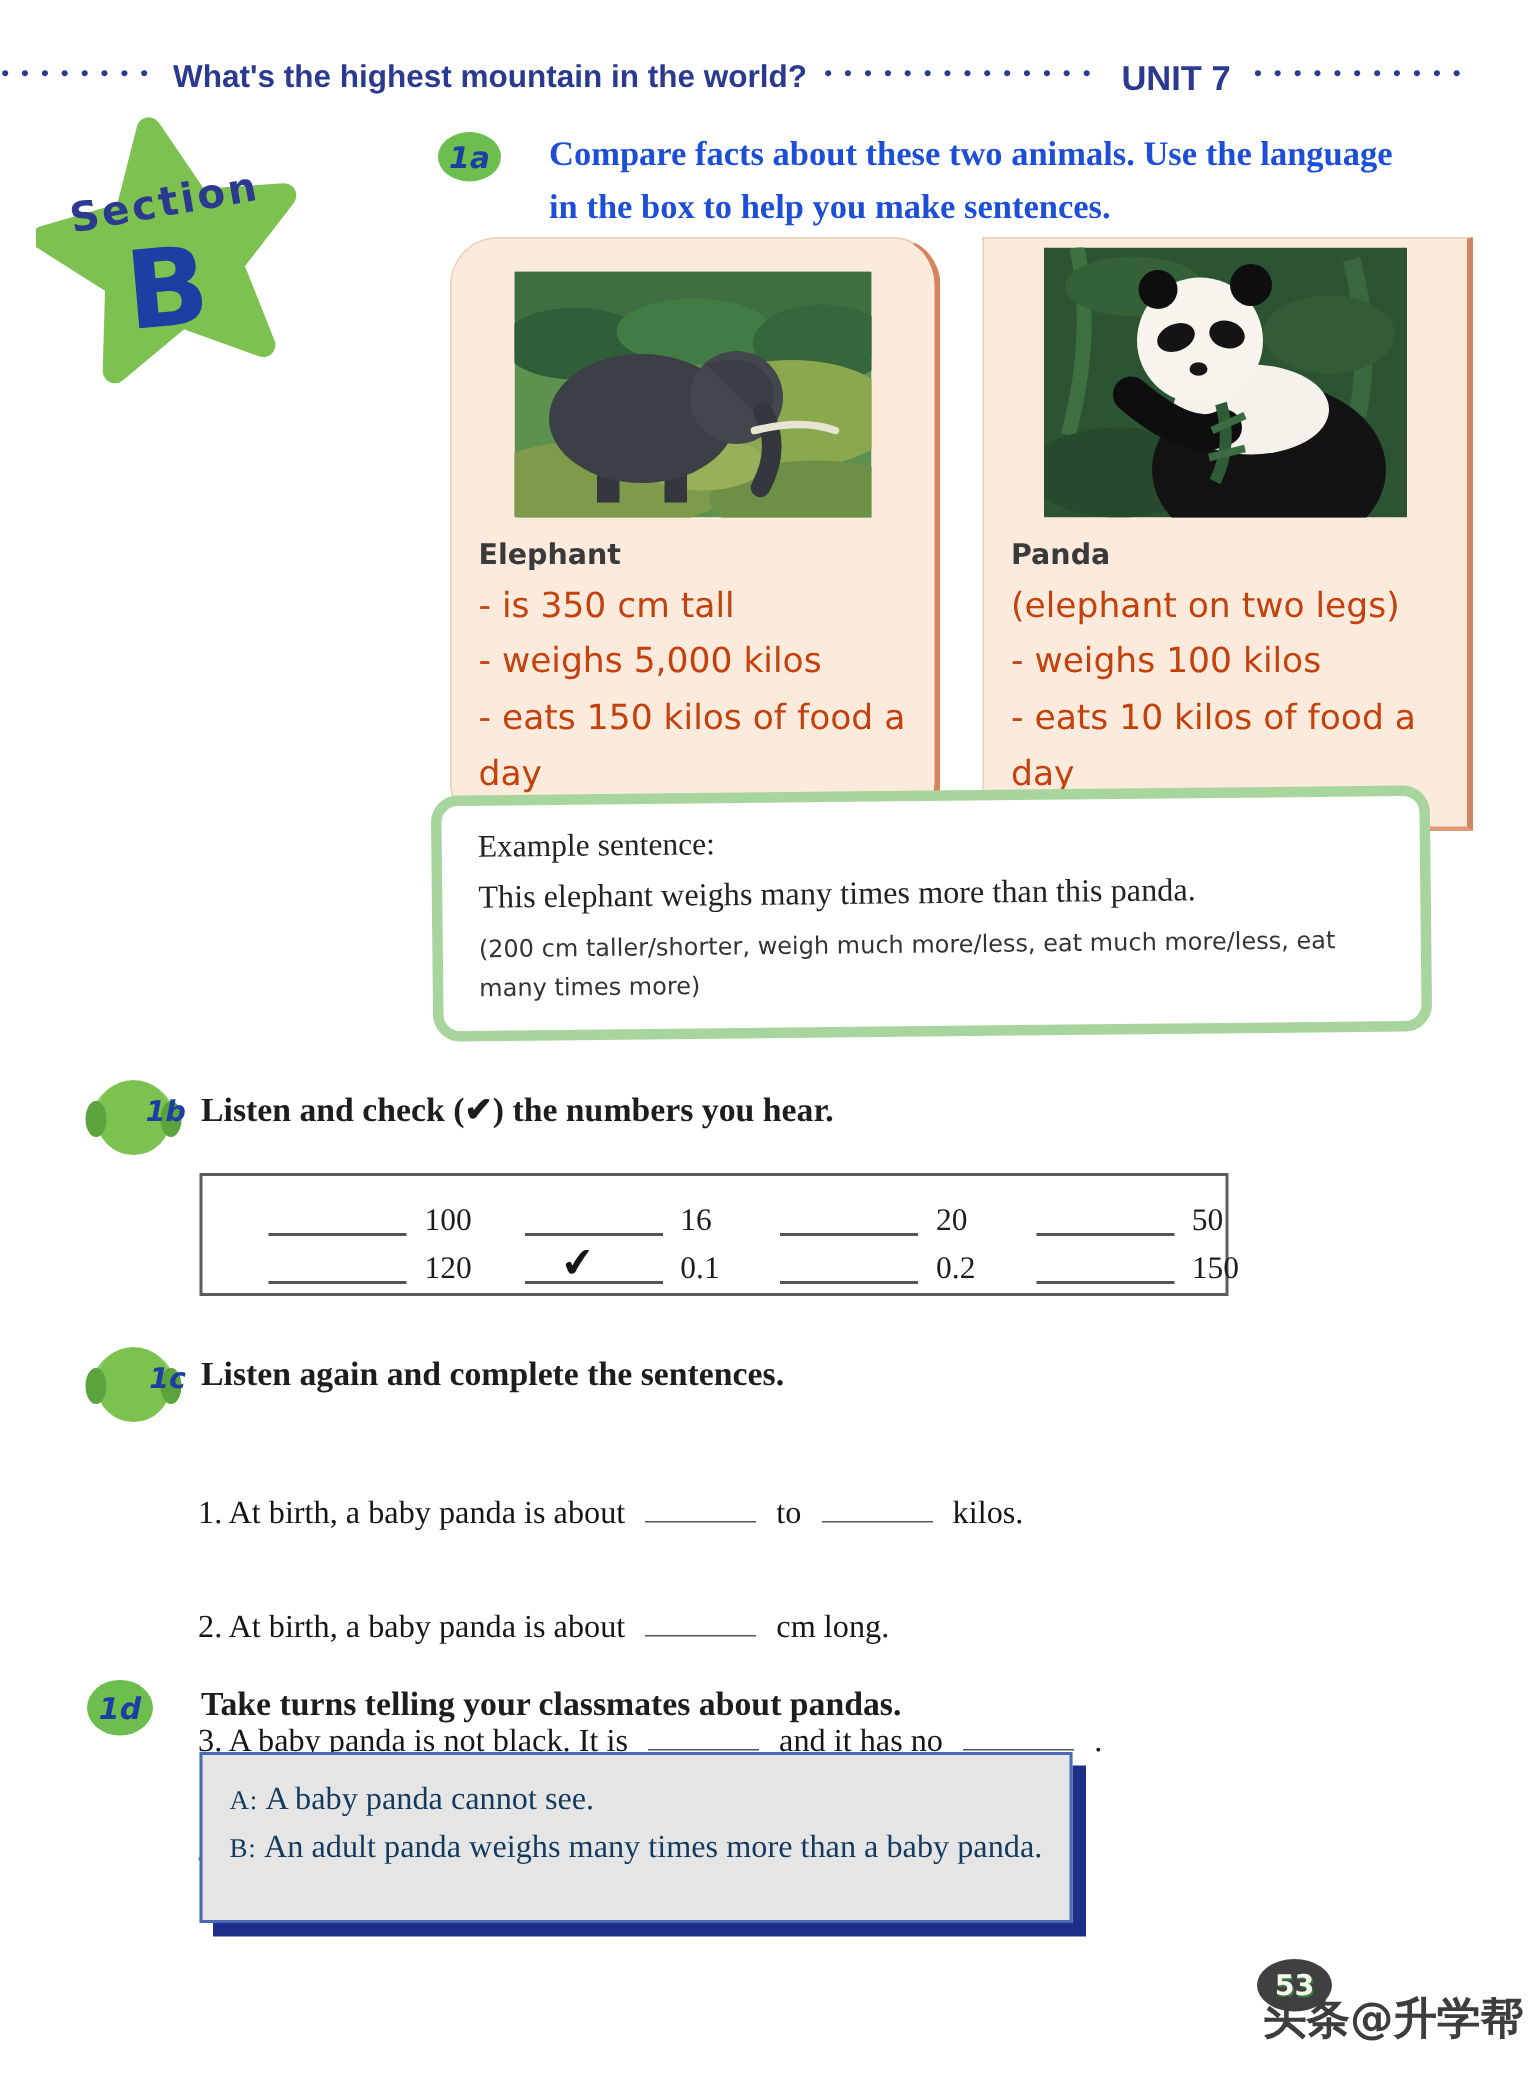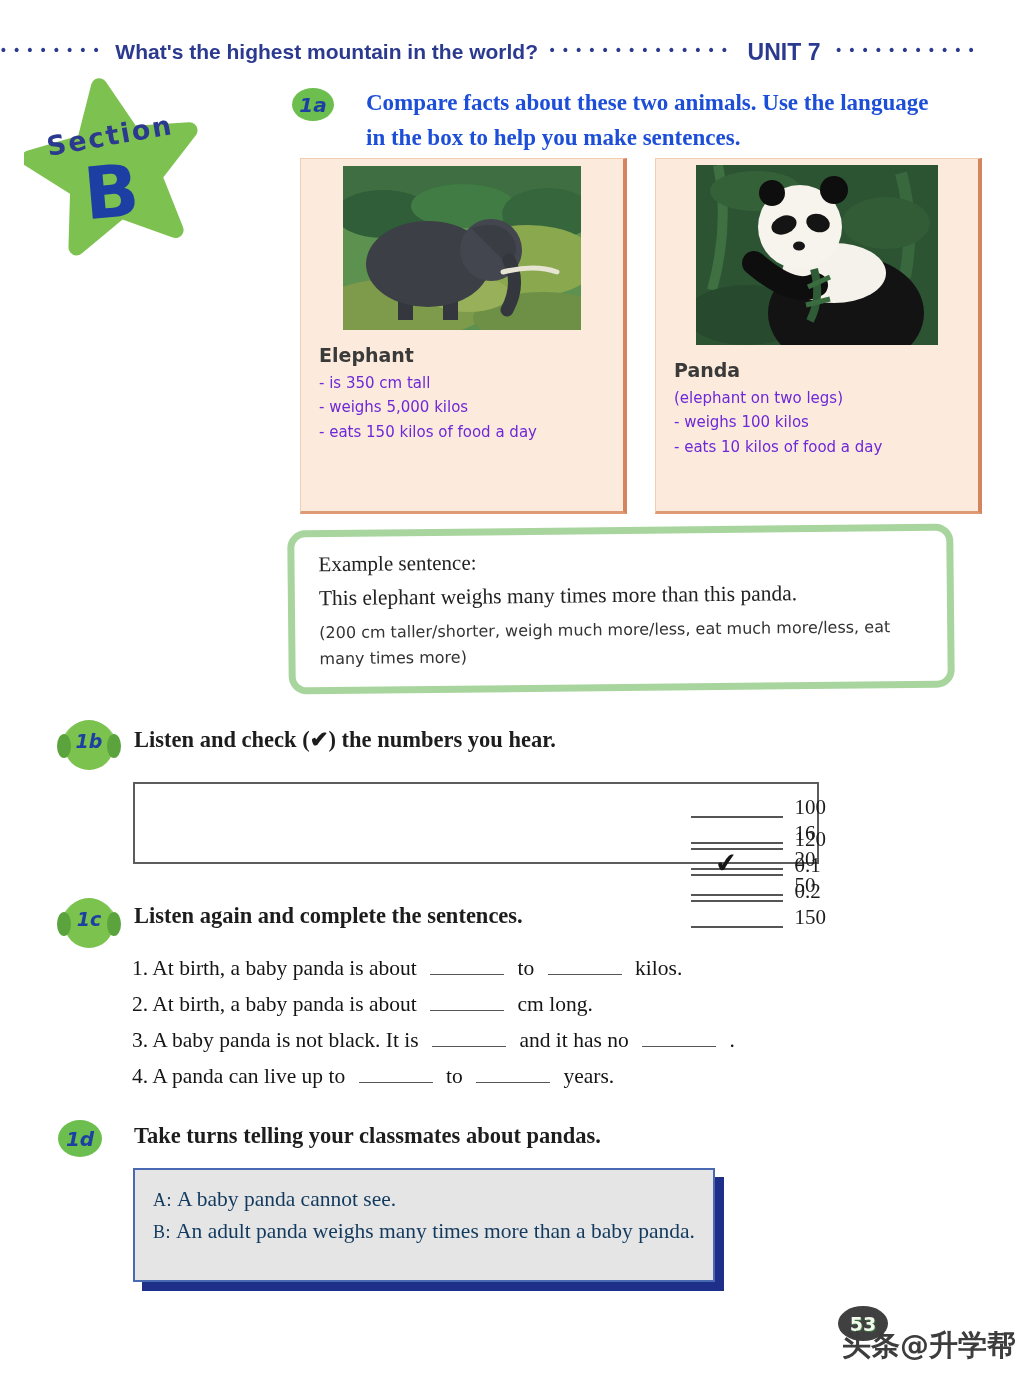--- a/index.html
+++ b/index.html
@@ -46,45 +46,45 @@
   .badge-oval {
     position:absolute; width:42px; height:33px; border-radius:50%;
     background:#6cbf4e; display:flex; align-items:center; justify-content:center;
   }
   .badge-oval span {
     font-family:"DejaVu Sans",sans-serif; font-weight:800; font-style:italic;
     font-size:20px; color:#1d3fa3;
   }
   .badge-phones { position:absolute; width:70px; height:64px; }
   .badge-phones .lbl {
-    position:absolute; left:0; right:0; top:20px; text-align:center;
+    position:absolute; left:0; right:0; top:20px; text-align:right;
     font-family:"DejaVu Sans",sans-serif; font-weight:800; font-style:italic;
     font-size:19px; color:#1d3fa3;
   }
 
   
   .h1a {
     position:absolute; left:366px; top:86px; width:575px;
     font-weight:700; font-size:23px; line-height:1.5; color:#1d4ed8;
   }
   .cards { position:absolute; left:300px; top:158px; display:flex; gap:28px; }
   .card {
     width:327px; background:#fcebdc;
     border:1px solid #f2cdb2; border-right:4px solid #d4845f; border-bottom:3px solid #dd9a74;
   }
-  .card.elephant { min-height:352px; padding:7px 0 16px; }
+  .card.elephant { min-height:352px; padding:22px 0 16px;border-radius:32px; }
   .card.panda   { min-height:356px; padding:6px 0 16px; }
   .photo { display:block; margin:0 auto 14px; }
   .card-title {
     margin-left:18px; font-family:"DejaVu Sans",sans-serif;
     font-weight:700; font-size:19px; color:#3a3a3a; margin-bottom:5px;
   }
   .fact {
     margin-left:18px; font-family:"DejaVu Sans",sans-serif;
-    font-weight:500; font-size:15px; color:#6d28d9; line-height:1.62;
+    font-weight:500; font-size:23px; color:#c2410c; line-height:1.62;
   }
 
   
   .example-box {
     position:absolute; left:288px; top:527px; width:666px; height:164px;
     background:#fff; border:7px solid #a8d59d; border-radius:18px;
     transform:rotate(-0.6deg); padding:15px 24px;
   }
   .ex-label   { font-size:21px; margin-bottom:9px; color:#222; }
   .ex-sentence{ font-size:21.5px; margin-bottom:9px; color:#222; }
@@ -96,36 +96,36 @@
   
   .h-instr {
     position:absolute; font-weight:700; font-size:22.5px; color:#1d1d1d; white-space:nowrap;
   }
 
   
   .numbers-box {
     position:absolute; left:133px; top:782px; width:686px; height:82px;
     border:2px solid #5c5c5c; padding:8px 0 6px;
   }
-  .num-row { display:flex; height:32px; align-items:flex-end;flex-direction:column; }
+  .num-row { display:flex; height:32px; align-items:flex-end; }
   .num-cell { width:25%; display:flex; align-items:flex-end; padding-left:44px; }
   .num-line {
     width:92px; border-bottom:2px solid #555; height:26px;
     position:relative; margin-right:12px; flex:none;
   }
   .num-check {
     position:absolute; left:24px; bottom:-4px;
     font-family:"DejaVu Sans",sans-serif; font-weight:700; font-size:27px;
     color:#151515; transform:rotate(-6deg);
   }
   .num-value { font-size:21px; line-height:1.05; color:#1c1c1c; }
 
   
   .sentences { position:absolute; left:132px; top:950px; width:760px; }
-  .sentence { font-size:21.5px; color:#151515; height:36px; line-height:36px; white-space:nowrap; }
+  .sentence { font-size:21.5px; color:#151515; height:36px; line-height:36px; white-space:nowrap;margin-top:40px; }
   .blank {
     display:inline-block; width:74px; height:24px;
     border-bottom:1.8px solid #555; margin:0 8px; vertical-align:baseline;
   }
 
   
   .dialog-box {
     position:absolute; left:133px; top:1168px; width:582px; min-height:114px;
     background:#e5e5e5; border:2px solid #4a69b3;
     box-shadow:9px 9px 0 #1e2f8a; padding:15px 18px 12px;

